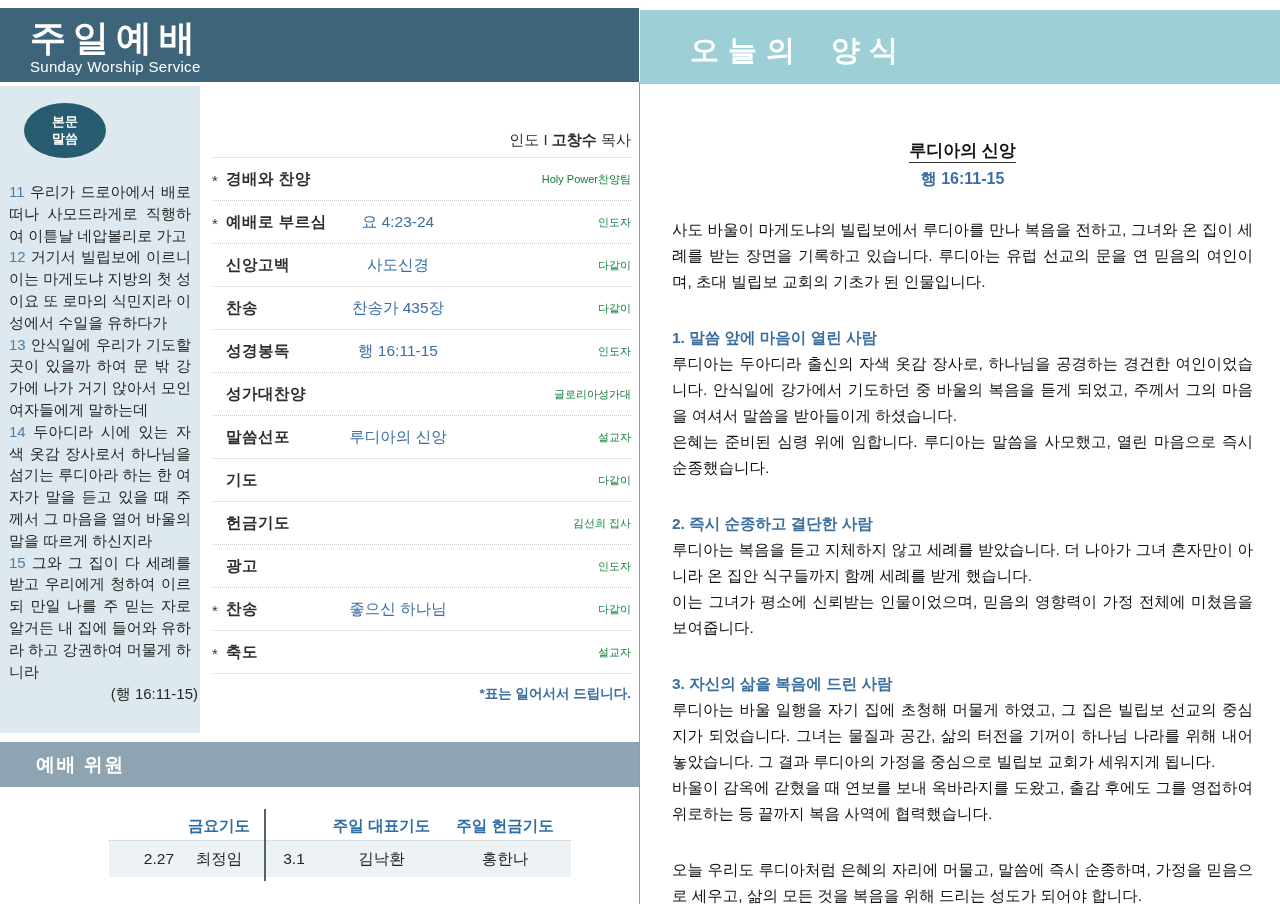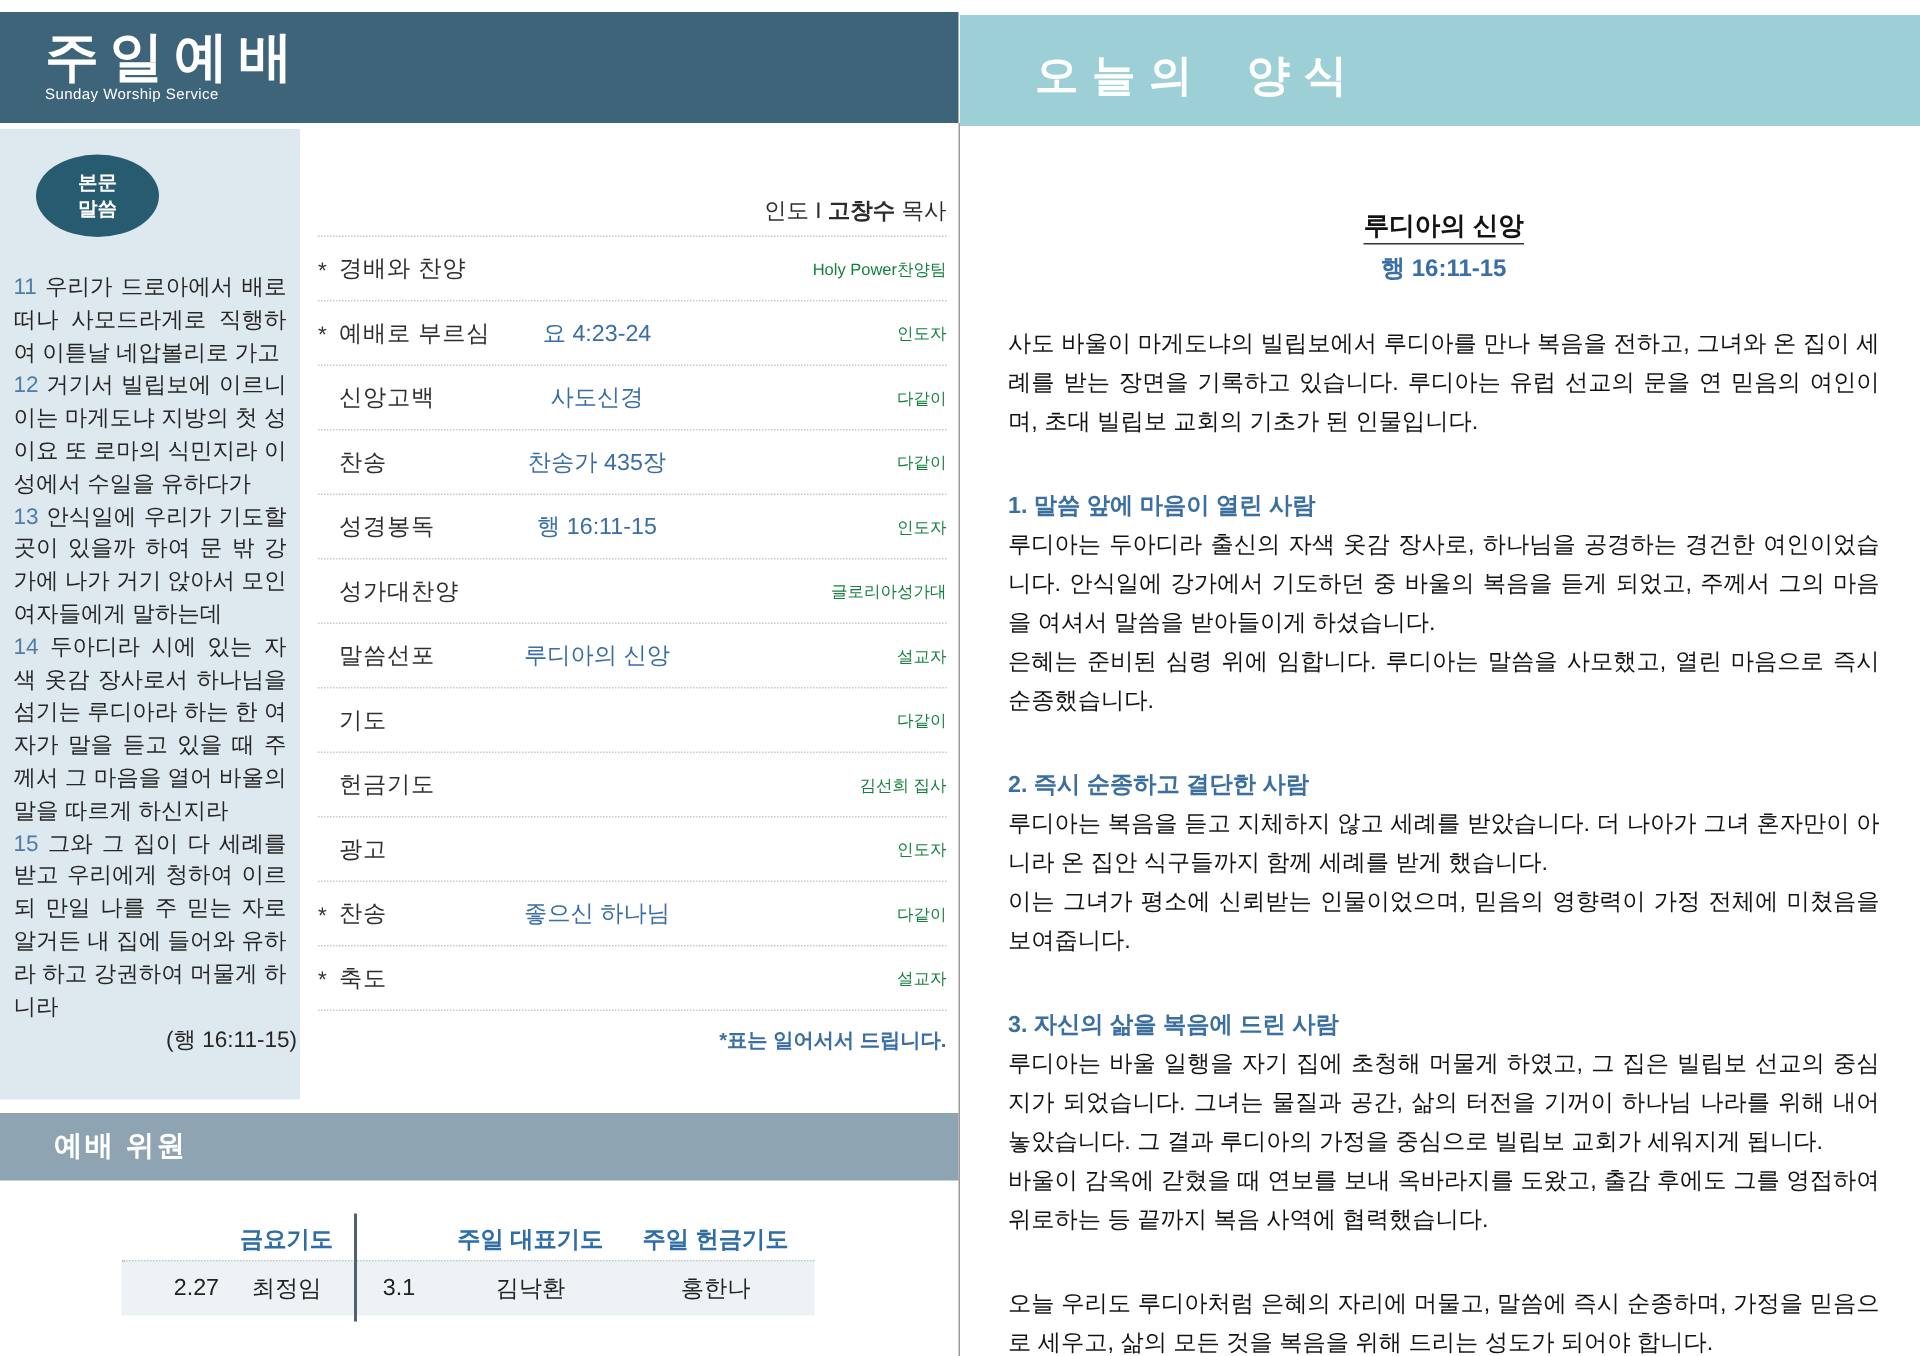--- a/index.html
+++ b/index.html
@@ -5,50 +5,50 @@
   * { margin:0; padding:0; box-sizing:border-box; }
   html,body { width:1280px; height:904px; background:#ffffff; overflow:hidden;
               font-family:"Liberation Sans","DejaVu Sans",sans-serif; }
   .stage { position:relative; width:1120px; height:904px; background:#fff; }
 
   
   .page-left { position:absolute; left:0; top:0; width:639px; height:904px; }
   .band-left { position:absolute; left:0; top:8px; width:639px; height:74px;
                background:#3e6479; color:#fff; padding:11px 0 0 30px; }
   .band-left .title { font-size:36px; font-weight:bold; letter-spacing:7px; line-height:1.05; }
-  .band-left .subtitle { font-size:10px; margin-top:1px; letter-spacing:0.3px; }
+  .band-left .subtitle { font-size:15px; margin-top:1px; letter-spacing:0.3px; }
 
   .sidebar { position:absolute; left:0; top:86px; width:200px; height:647px; background:#dee9ef; }
   .badge { width:82px; height:55px; border-radius:50%; background:#275b70; color:#fff;
            margin:17px 0 0 24px; display:flex; flex-direction:column; align-items:center;
            justify-content:center; font-size:13px; font-weight:bold; line-height:1.3; }
   .verses { padding:23px 9px 0 9px; font-size:15px; line-height:21.8px; color:#262626;
             text-align:justify; }
   .verse { text-align:justify; }
   .vnum { color:#4d7ea8; }
   .vref { text-align:right; margin-top:1px; padding-right:2px; }
 
   .order { position:absolute; left:212px; top:131px; width:419px; }
   .leader { text-align:right; font-size:15px; color:#2c2c2c; margin-bottom:7px; }
   .leader b { font-weight:bold; }
   .order-rows { border-bottom:1px dotted #c3c9cf; }
   .orow { position:relative; height:43px; display:flex; align-items:center;
           border-top:1px dotted #c3c9cf; padding-left:14px; }
   .ostar { position:absolute; left:0; top:14px; font-size:15px; color:#333; }
-  .olabel { font-size:15.5px; font-weight:normal; color:#2e2e2e; letter-spacing:0.5px; }
+  .olabel { font-size:15.5px; font-weight:bold; color:#2e2e2e; letter-spacing:0.5px; }
   .ocenter { position:absolute; left:66px; width:240px; text-align:center;
              font-size:15.5px; font-weight:normal; color:#3a6ea5; }
   .oright { margin-left:auto; font-size:11px; color:#15803d;text-align:center; }
   .footnote { text-align:right; margin-top:11px; font-size:13.5px; font-weight:bold; color:#3a6ea5; }
 
   .banner { position:absolute; left:0; top:742px; width:639px; height:45px; background:#8ea4b2;
             color:#fff; font-size:19px; font-weight:bold; letter-spacing:1.5px;
             line-height:45px; padding-left:36px; }
 
-  .committee { position:absolute; left:81px; top:812px; width:462px; font-size:15.5px; }
+  .committee { position:absolute; left:109px; top:812px; width:462px; font-size:15.5px; }
   .c-hdr { display:flex; height:28px; align-items:center; font-weight:bold; color:#2f6da8; }
   .c-row { display:flex; height:37px; align-items:center; background:#edf2f5;
            border-top:1px dotted #c3c9cf; color:#222; }
   .c1{width:65px;text-align:right;} .c2{width:90px;text-align:center;}
   .c3{width:60px;text-align:center;} .c4{width:115px;text-align:center;}
   .c5{width:132px;text-align:center;}
   .c-divider { position:absolute; left:155px; top:-3px; width:2px; height:72px; background:#51626d; }
 
   
   .page-right { position:absolute; left:640px; top:0; width:640px; height:904px; }

